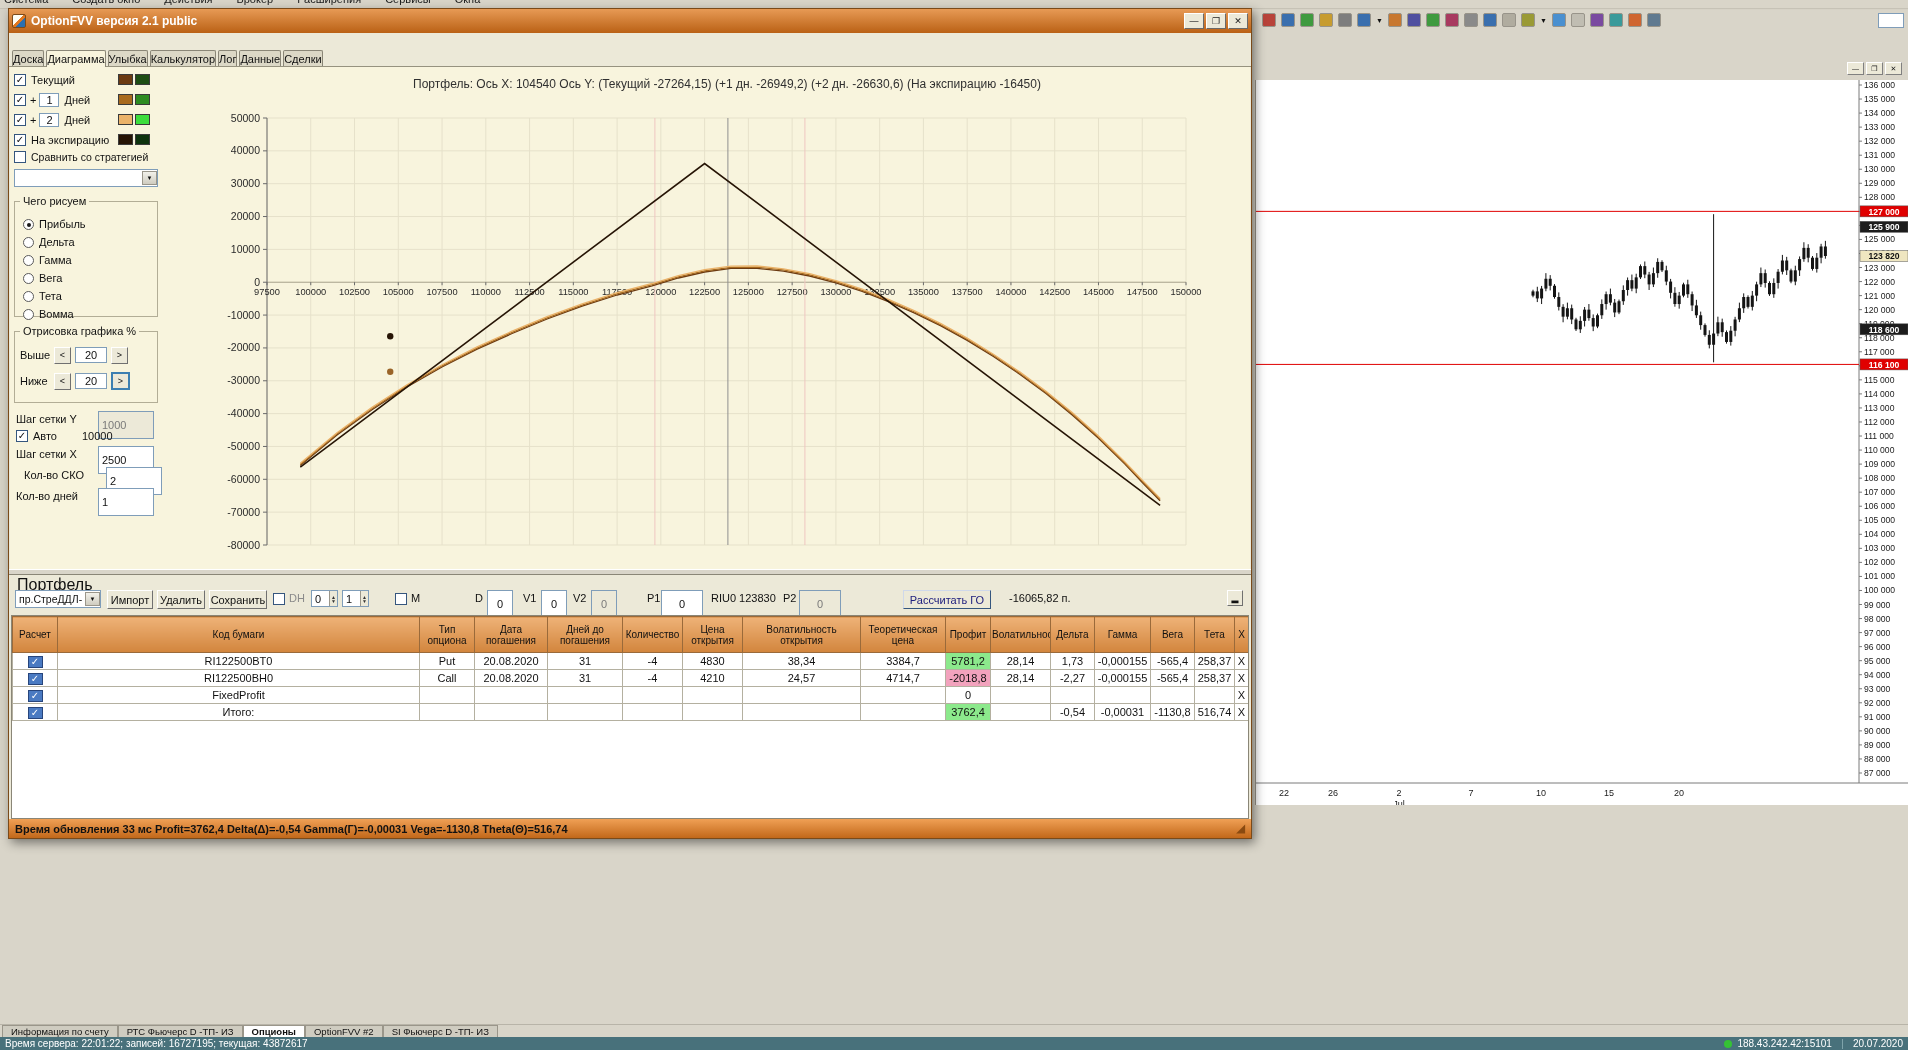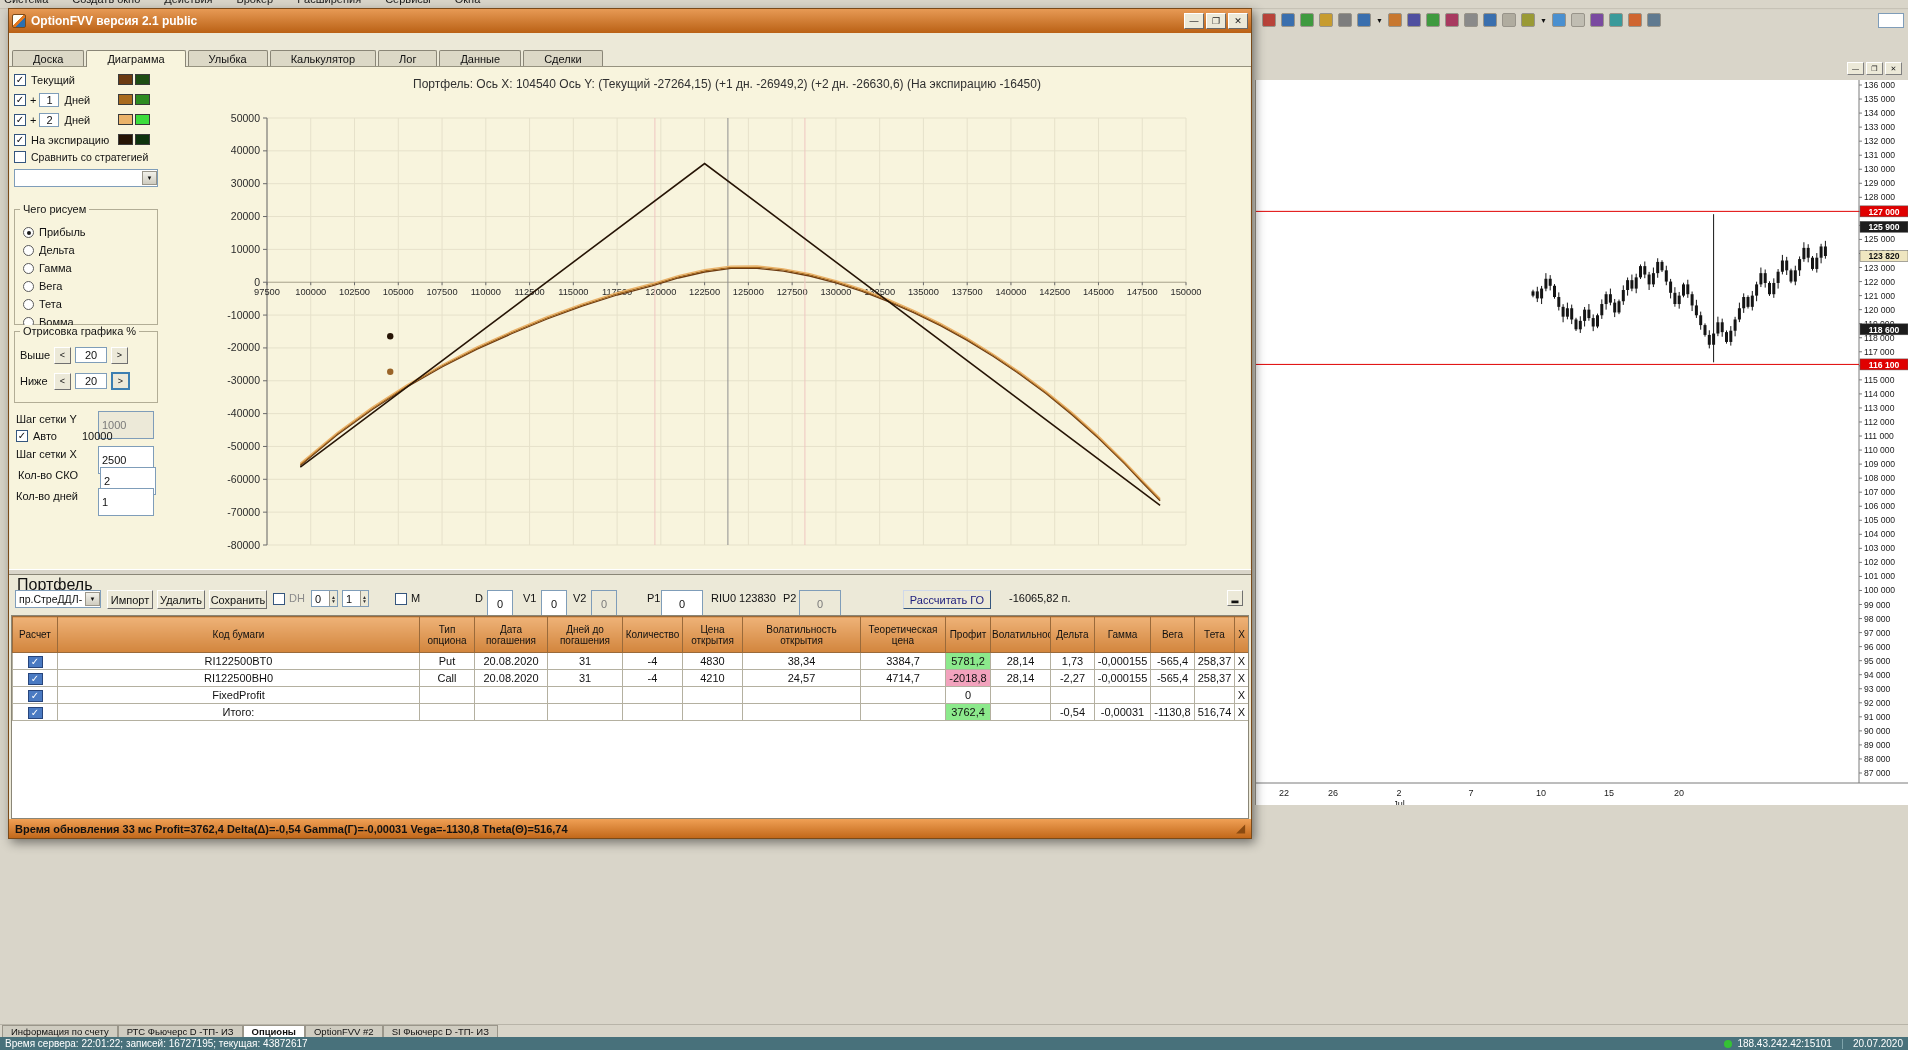--- a/index.html
+++ b/index.html
@@ -33,21 +33,21 @@
             display:flex;align-items:center;padding:12px 3px;color:#fff;font-weight:bold;font-size:12px}
   #app-icon{width:14px;height:14px;margin-right:5px;border:1px solid #7a4a1a;border-radius:2px;
             background:linear-gradient(135deg,#fdfdf4 45%,#e07820 45%,#e07820 60%,#2a6fb0 60%)}
   .window-btn{width:20px;height:16px;background:#ece9d8;border:1px solid #6a6a6a;border-top-color:#fff;border-left-color:#fff;
               display:flex;align-items:center;justify-content:center;font-size:9px;color:#222;margin-left:2px;font-weight:normal}
   #menubar{position:absolute;left:0;top:21px;right:0;height:19px;background:linear-gradient(#eec18f,#d8985a);
            display:flex;align-items:center;font-size:12px;color:#111}
   .menu-item{padding:1px 9px}
   #menu-right{margin-left:auto;padding-right:12px}
   #tabstrip{position:absolute;left:0;top:40px;right:0;height:18px;display:flex;align-items:flex-end;padding-left:3px;border-bottom:1px solid #96927f;background:#ece9d8}
-  .tab{padding:2px 20px 1px;border:1px solid #8a8677;border-bottom:none;background:#dcd8c6;font-size:11px;margin-right:2px;border-radius:2px 2px 0 0;white-space:nowrap}
+  .tab{padding:2px 0 1px;border:1px solid #8a8677;border-bottom:none;background:#dcd8c6;font-size:11px;margin-right:2px;border-radius:2px 2px 0 0;white-space:nowrap}
   .tab.active{background:#f8f4dd;position:relative;margin-bottom:-1px;padding-bottom:2px}
 
   #content{position:absolute;left:1px;top:58px;width:1240px;height:502px;background:#f8f4dd}
   #sidebar{position:absolute;left:2px;top:2px;width:152px;height:498px;font-size:11px}
   .side-row{display:flex;align-items:center}
   .cb{width:12px;height:12px;background:#fff;border:1px solid #35567e;display:inline-flex;align-items:center;justify-content:center;
       font-size:10px;line-height:10px;color:#0a0a0a;flex:none}
   .radio{width:11px;height:11px;border-radius:50%;background:#fff;border:1px solid #5a5a5a;position:relative;flex:none}
   .radio.sel::after{content:"";position:absolute;left:3px;top:3px;width:4px;height:4px;border-radius:50%;background:#1a1a1a}
   .swatch{position:absolute;width:15px;height:11px;border:1px solid #3a3a3a}
@@ -456,21 +456,21 @@
       <div class="side-row abs" style="left:2px;top:82px;width:148px">
         <span class="cb"></span>
         <span style="margin-left:5px;font-size:10.5px">Сравнить со стратегией</span>
       </div>
 
       <div class="inputbox abs" style="left:2px;top:100px;width:144px;height:18px;padding-right:0">
         <span></span>
         <span class="combo-arrow" style="font-size:6px">▼</span>
       </div>
 
-      <div class="gbox" style="left:2px;top:140px;width:144px;height:116px">
+      <div class="gbox" style="left:2px;top:132px;width:144px;height:116px">
         <span class="glabel">Чего рисуем</span>
         <div id="radio-list">
             <div class="side-row abs" style="left: 8px; top: 14px; width: 130px; height: 16px;">
               <span class="radio sel"></span>
               <span style="margin-left: 5px; font-size: 11px;">Прибыль</span>
             </div>
             <div class="side-row abs" style="left: 8px; top: 32px; width: 130px; height: 16px;">
               <span class="radio"></span>
               <span style="margin-left: 5px; font-size: 11px;">Дельта</span>
             </div>
@@ -515,21 +515,21 @@
       </div>
       <div class="side-row abs" style="left:4px;top:361px;width:146px">
         <span class="cb">✓</span>
         <span style="margin-left:5px">Авто</span>
         <span class="abs" style="left:66px;top:0">10000</span>
       </div>
       <div class="side-row abs" style="left:4px;top:379px;width:146px">
         <span>Шаг сетки X</span>
         <span class="inputbox abs" style="left:82px;top:-2px;width:56px">2500</span>
       </div>
-      <div class="side-row abs" style="left:6px;top:400px;width:146px">
+      <div class="side-row abs" style="left:12px;top:400px;width:146px">
         <span>Кол-во СКО</span>
         <span class="inputbox abs" style="left:82px;top:-2px;width:56px">2</span>
       </div>
       <div class="side-row abs" style="left:4px;top:421px;width:146px">
         <span>Кол-во дней</span>
         <span class="inputbox abs" style="left:82px;top:-2px;width:56px">1</span>
       </div>
     </div>
 
     <svg id="main-chart" class="abs" style="left:152px;top:0" width="1086" height="500">

